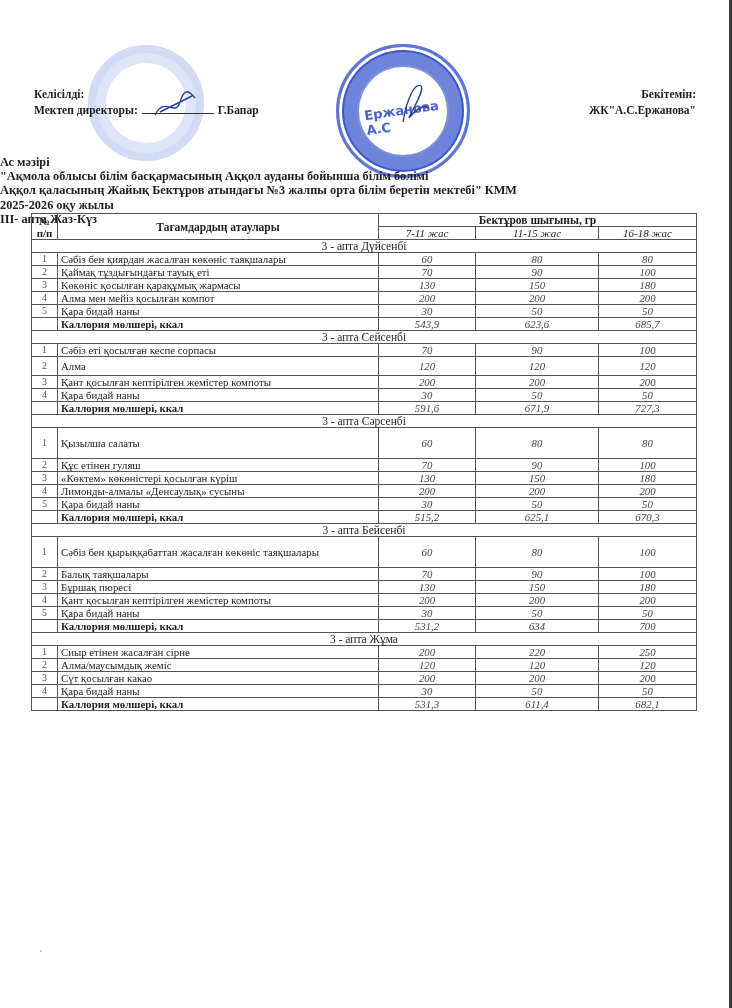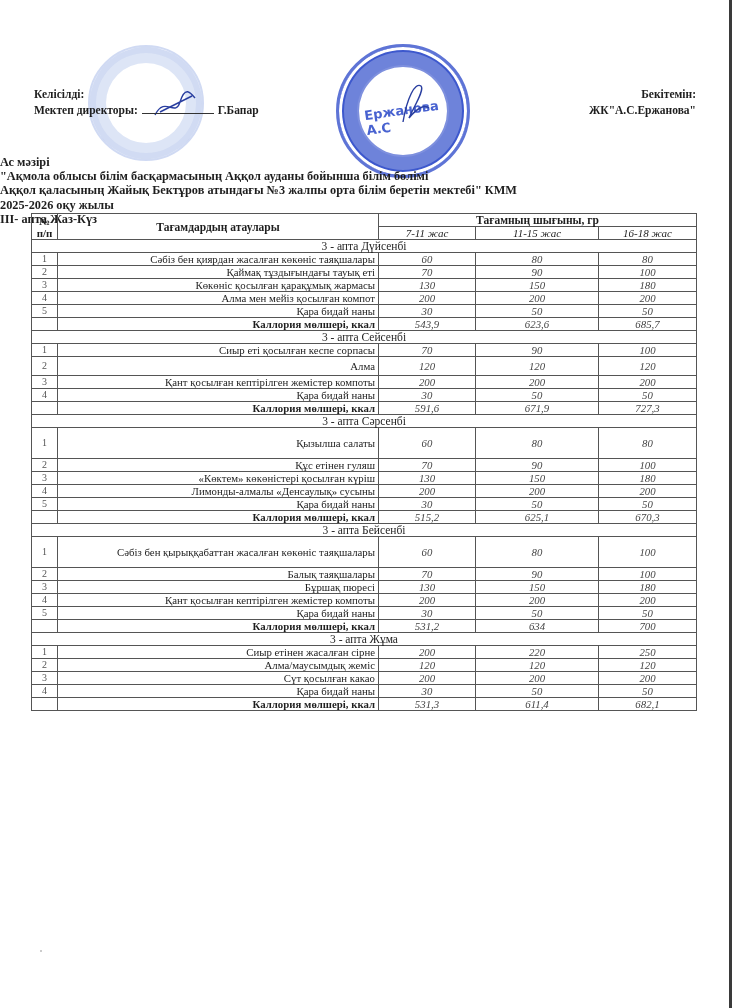--- a/index.html
+++ b/index.html
@@ -20,21 +20,21 @@
   .sig-left { left: 150px; top: 90px; }
   .sig-right { left: 395px; top: 78px; }
 
   table.menu { position: absolute; left: 31px; top: 213px; width: 665px; border-collapse: collapse; table-layout: fixed; font-size: 10.8px; }
   table.menu td, table.menu th { border: 1px solid #555; padding: 0 3px; height: 12px; line-height: 12px; }
   th.hdr { font-weight: bold; text-align: center; font-size: 11.5px; }
   th.hdr-no { font-size: 11px; line-height: 14px; }
   th.age { font-weight: normal; font-style: italic; font-size: 11px; }
   td.day { text-align: center; font-weight: normal; font-size: 11.5px; border-left-color: #555; }
   td.num { text-align: center; color: #555; font-size: 10px; }
-  td.name { font-family: "Liberation Serif", serif; text-align: right; }
+  td.name { font-family: "Liberation Serif", serif; }
   td.val { text-align: center; font-style: italic; color: #444; }
   tr.total td.name { font-weight: bold; margin-left: 32px; }
   tr.tall td { height: 30px; }
   tr.mid td { height: 18px; }
   .scan-dot { position: absolute; width: 2px; height: 2px; background: #bbb; border-radius: 50%; }
 </style>
 </head>
 <body>
 
 <div class="page-edge"></div>
@@ -75,21 +75,21 @@
     <col style="width:26px">
       <col style="width:321px">
       <col style="width:97px">
       <col style="width:123px">
       <col style="width:98px">
   </colgroup>
   <thead>
     <tr>
       <th class="hdr hdr-no" rowspan="2">№ п/п</th>
       <th class="hdr" rowspan="2">Тағамдардың атаулары</th>
-      <th class="hdr" colspan="3">Тағамның шығыны, гр</th>
+      <th class="hdr" colspan="3">Бектұров шығыны, гр</th>
     </tr>
     <tr>
       <th class="age">7-11 жас</th>
       <th class="age">11-15 жас</th>
       <th class="age">16-18 жас</th>
     </tr>
   </thead>
   <tbody>
 
     <tr>
@@ -136,21 +136,21 @@
         <td class="val">543,9</td>
         <td class="val">623,6</td>
         <td class="val">685,7</td>
       </tr>
 
     <tr>
         <td class="day" colspan="5">3 - апта Сейсенбі</td>
       </tr>
     <tr>
         <td class="num">1</td>
-        <td class="name">Сиыр еті қосылған кеспе сорпасы</td>
+        <td class="name">Сәбіз еті қосылған кеспе сорпасы</td>
         <td class="val">70</td>
         <td class="val">90</td>
         <td class="val">100</td>
       </tr>
     <tr class="mid">
         <td class="num">2</td>
         <td class="name">Алма</td>
         <td class="val">120</td>
         <td class="val">120</td>
         <td class="val">120</td>

